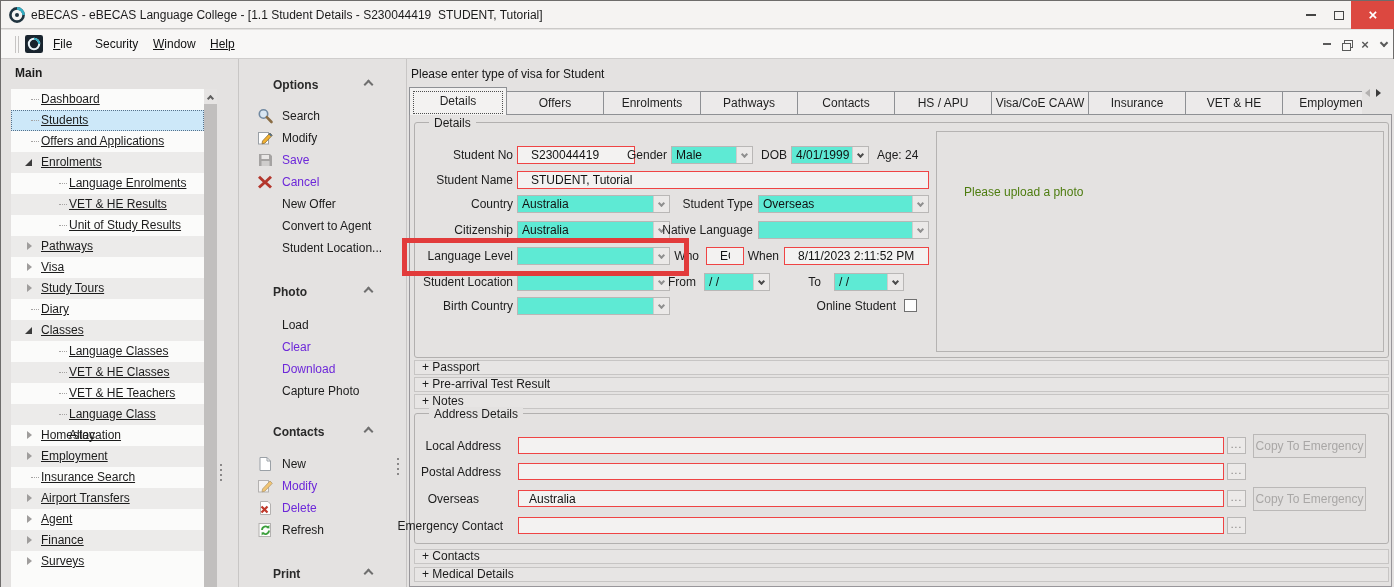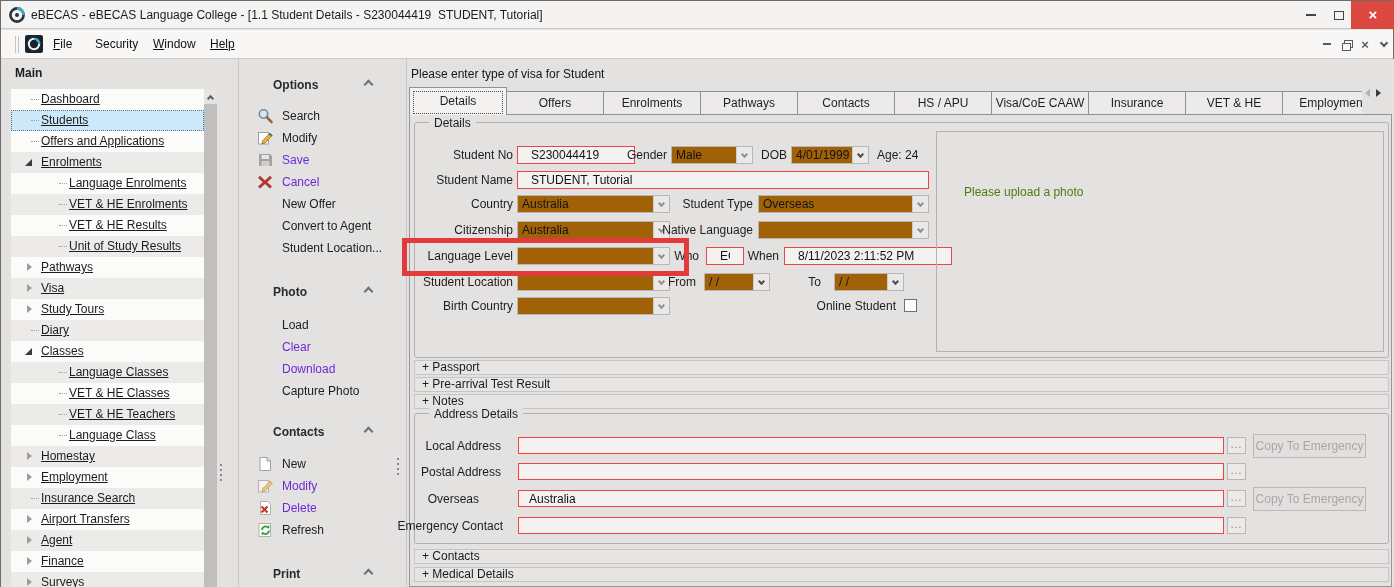--- a/index.html
+++ b/index.html
@@ -118,21 +118,21 @@
 
   
   .group { position:absolute; border:1px solid #b2b0af; border-radius:3px; }
   .legend { position:absolute; top:-7px; left:14px; background:#e4e2e1;
     padding:0 5px; font-size:12px; color:#1c1c1c; }
   .lbl { position:absolute; height:18px; line-height:18px; text-align:right;
     font-size:12px; color:#1c1c1c; }
   .inp { position:absolute; height:18px; background:#f3f2f1;
     border:1px solid #ef4444; font:12px "Liberation Sans",sans-serif;
     padding:0 13px; color:#121212; }
-  .combo { position:absolute; height:18px; background:#a16207;
+  .combo { position:absolute; height:18px; background:#5eead4;
     border:1px solid #b9b7b6; }
   .combo .ct { position:absolute; left:4px; top:1px; line-height:15px;
     font-size:12px; color:#121212; white-space:pre; }
   .combo .cbtn { position:absolute; right:0; top:0; bottom:0; width:16px;
     background:#ebe9e8; border-left:1px solid #cfcdcc; display:flex;
     align-items:center; justify-content:center; }
   .combo .cbtn i { width:5px; height:5px; border-left:2px solid #8f8f8f;
     border-top:2px solid #8f8f8f; transform:rotate(225deg); margin-top:-2px; }
   .combo.dark .cbtn i { border-color:#4c4c4c; }
   .stat { position:absolute; font-size:12px; color:#1c1c1c; height:18px;
@@ -225,24 +225,20 @@
       <div class="nav-row lvl1">
           <span class="tri exp"></span>
           <span class="nav-label">Enrolments</span>
         </div>
       <div class="nav-row lvl2">
           <span class="stub"></span>
           <span class="nav-label">Language Enrolments</span>
         </div>
       <div class="nav-row lvl2">
           <span class="stub"></span>
-          <span class="nav-label">VET &amp; HE Enrolments</span>
-        </div>
-      <div class="nav-row lvl2">
-          <span class="stub"></span>
           <span class="nav-label">VET &amp; HE Results</span>
         </div>
       <div class="nav-row lvl2">
           <span class="stub"></span>
           <span class="nav-label">Unit of Study Results</span>
         </div>
       <div class="nav-row lvl1">
           <span class="tri col"></span>
           <span class="nav-label">Pathways</span>
         </div>
@@ -507,21 +503,21 @@
     <div class="combo" style="left:516px; top:188px; width:153px">
         <span class="ct"></span>
         <span class="cbtn">
           <i></i>
         </span>
       </div>
     <div class="redbox"></div>
     <span class="lbl" style="left:655px; top:188px; width:43px">Who</span>
     <input class="inp" style="left: 705px; top: 188px; width: 38px;" value="EQ">
     <span class="lbl" style="left:742px; top:188px; width:36px">When</span>
-    <input class="inp" style="left: 783px; top: 188px; width: 168px;" value="8/11/2023 2:11:52 PM">
+    <input class="inp" style="left: 783px; top: 188px; width: 145px;" value="8/11/2023 2:11:52 PM">
 
     <span class="lbl" style="left:400px; top:214px; width:112px">Student Location</span>
     <div class="combo" style="left:516px; top:214px; width:153px">
         <span class="ct"></span>
         <span class="cbtn">
           <i></i>
         </span>
       </div>
     <span class="lbl" style="left:652px; top:214px; width:43px">From</span>
     <div class="combo dark" style="left:703px; top:214px; width:66px">

